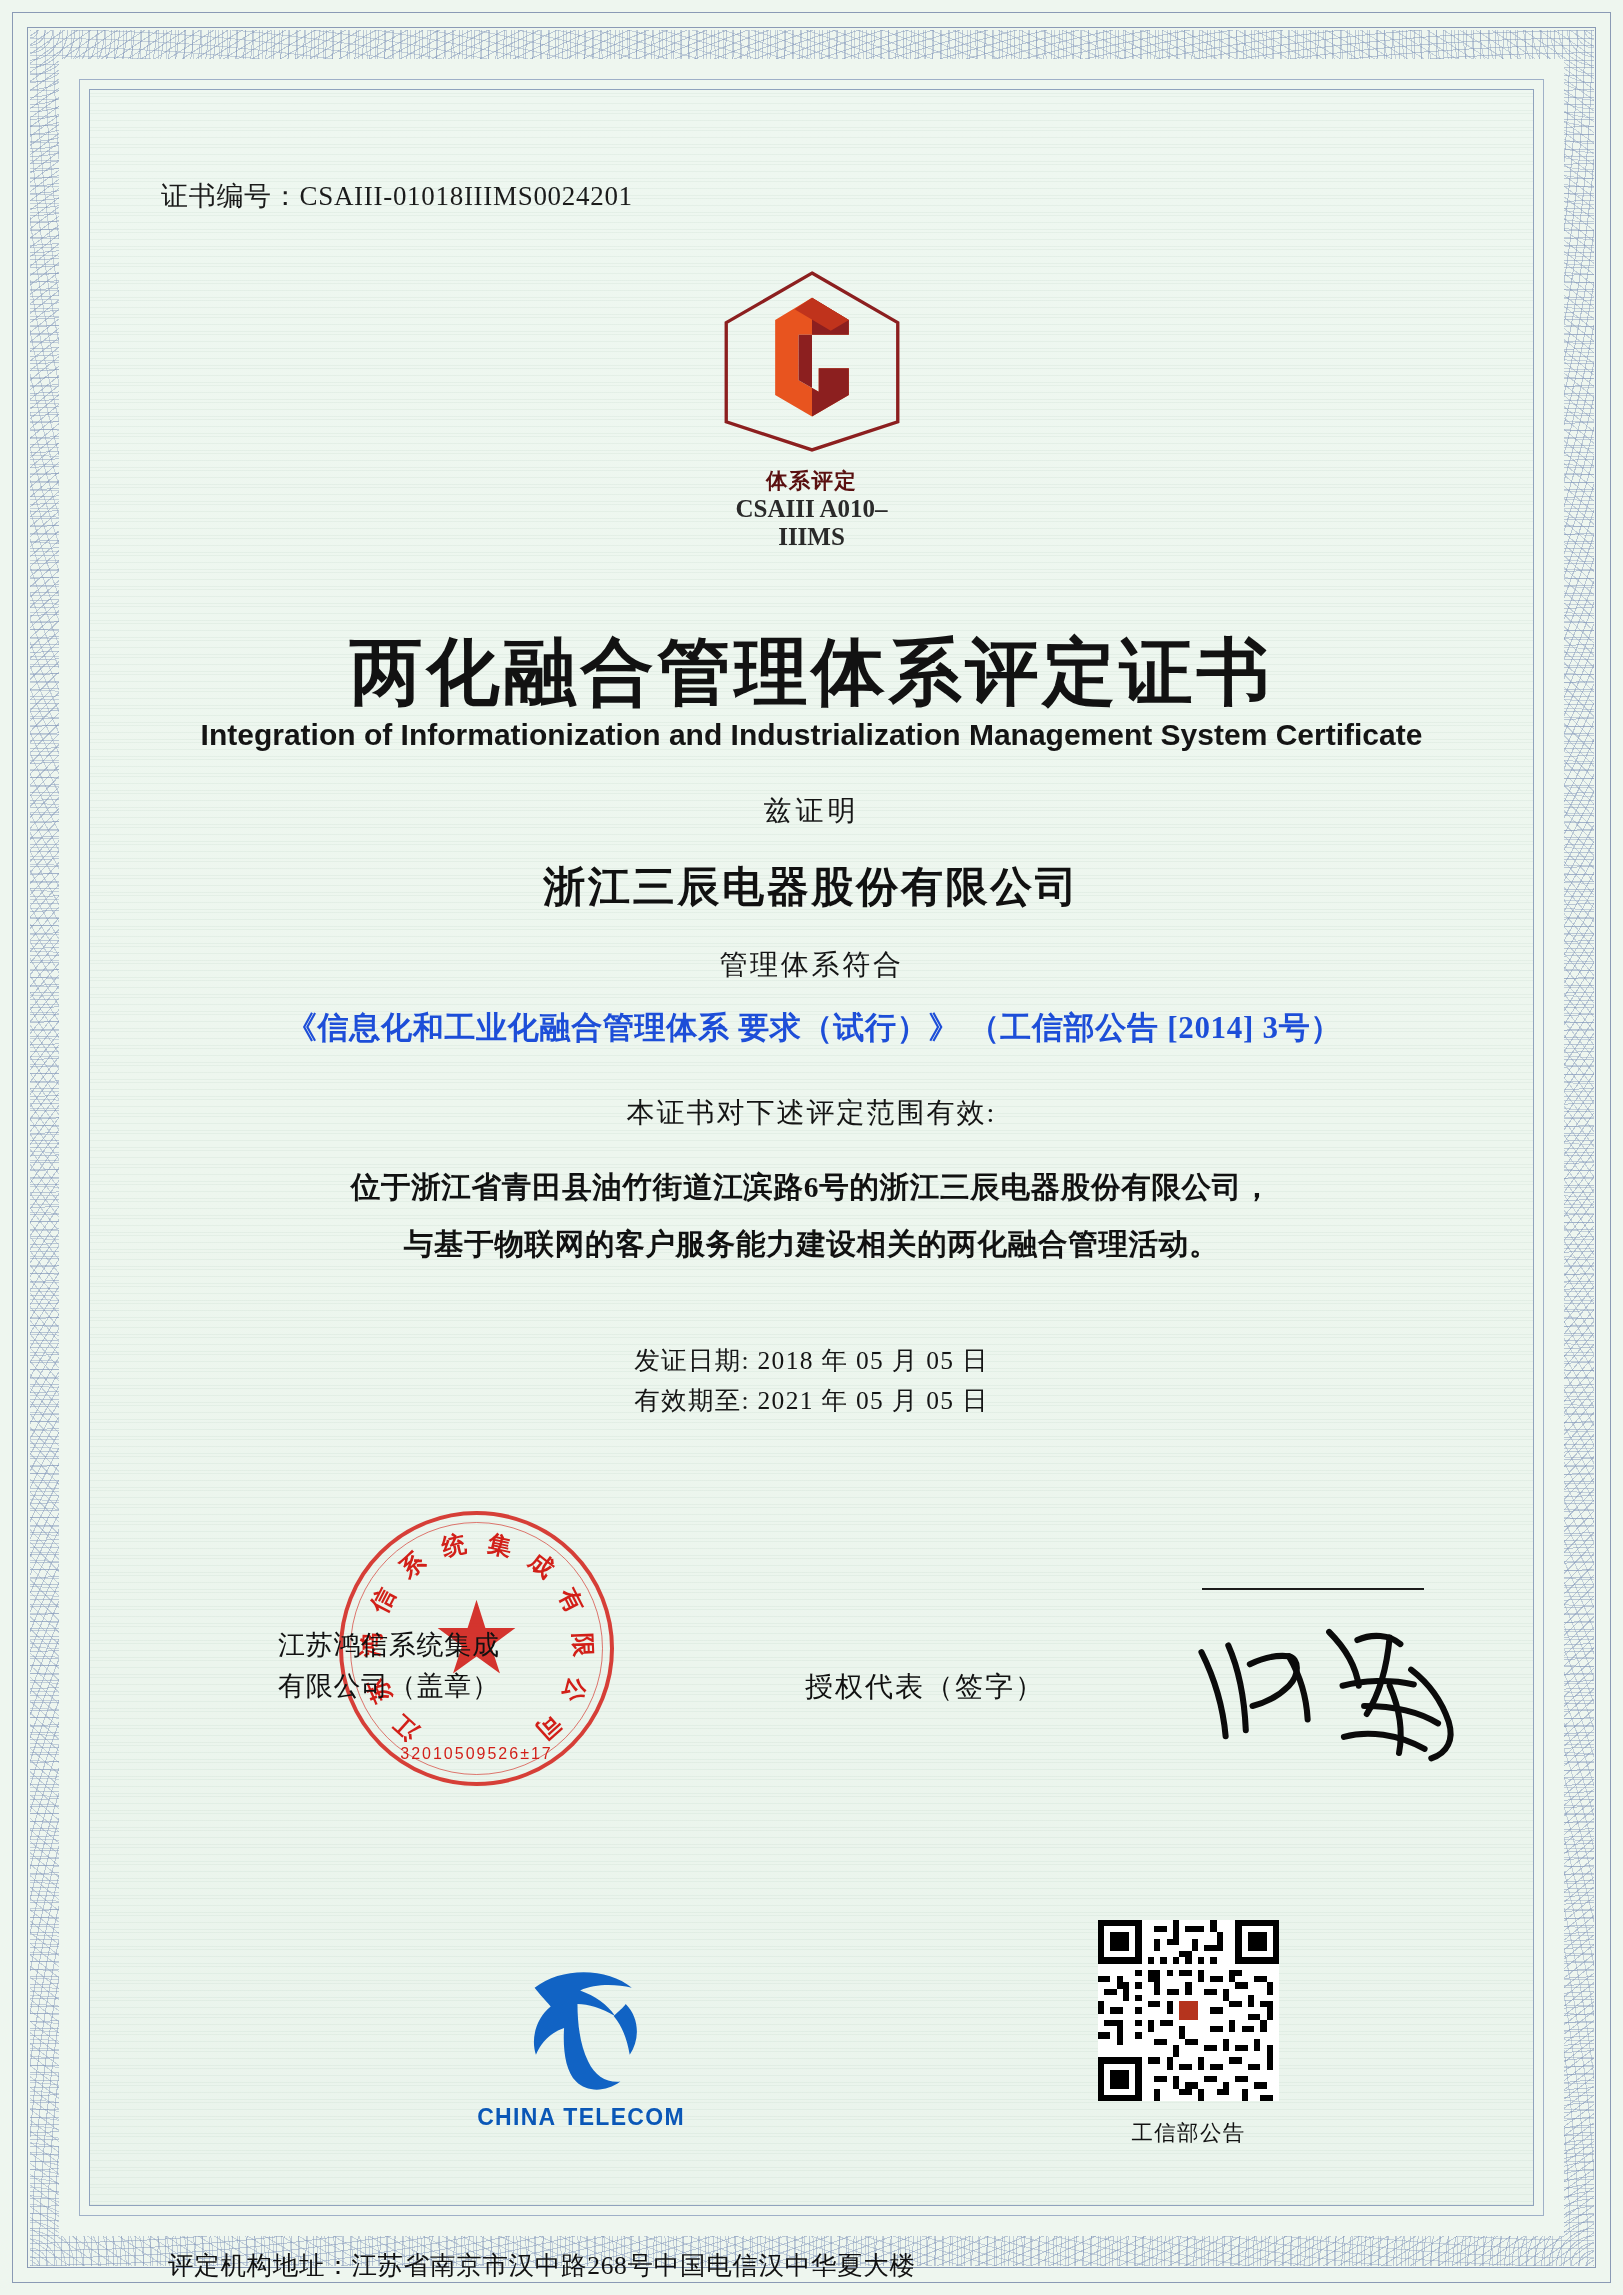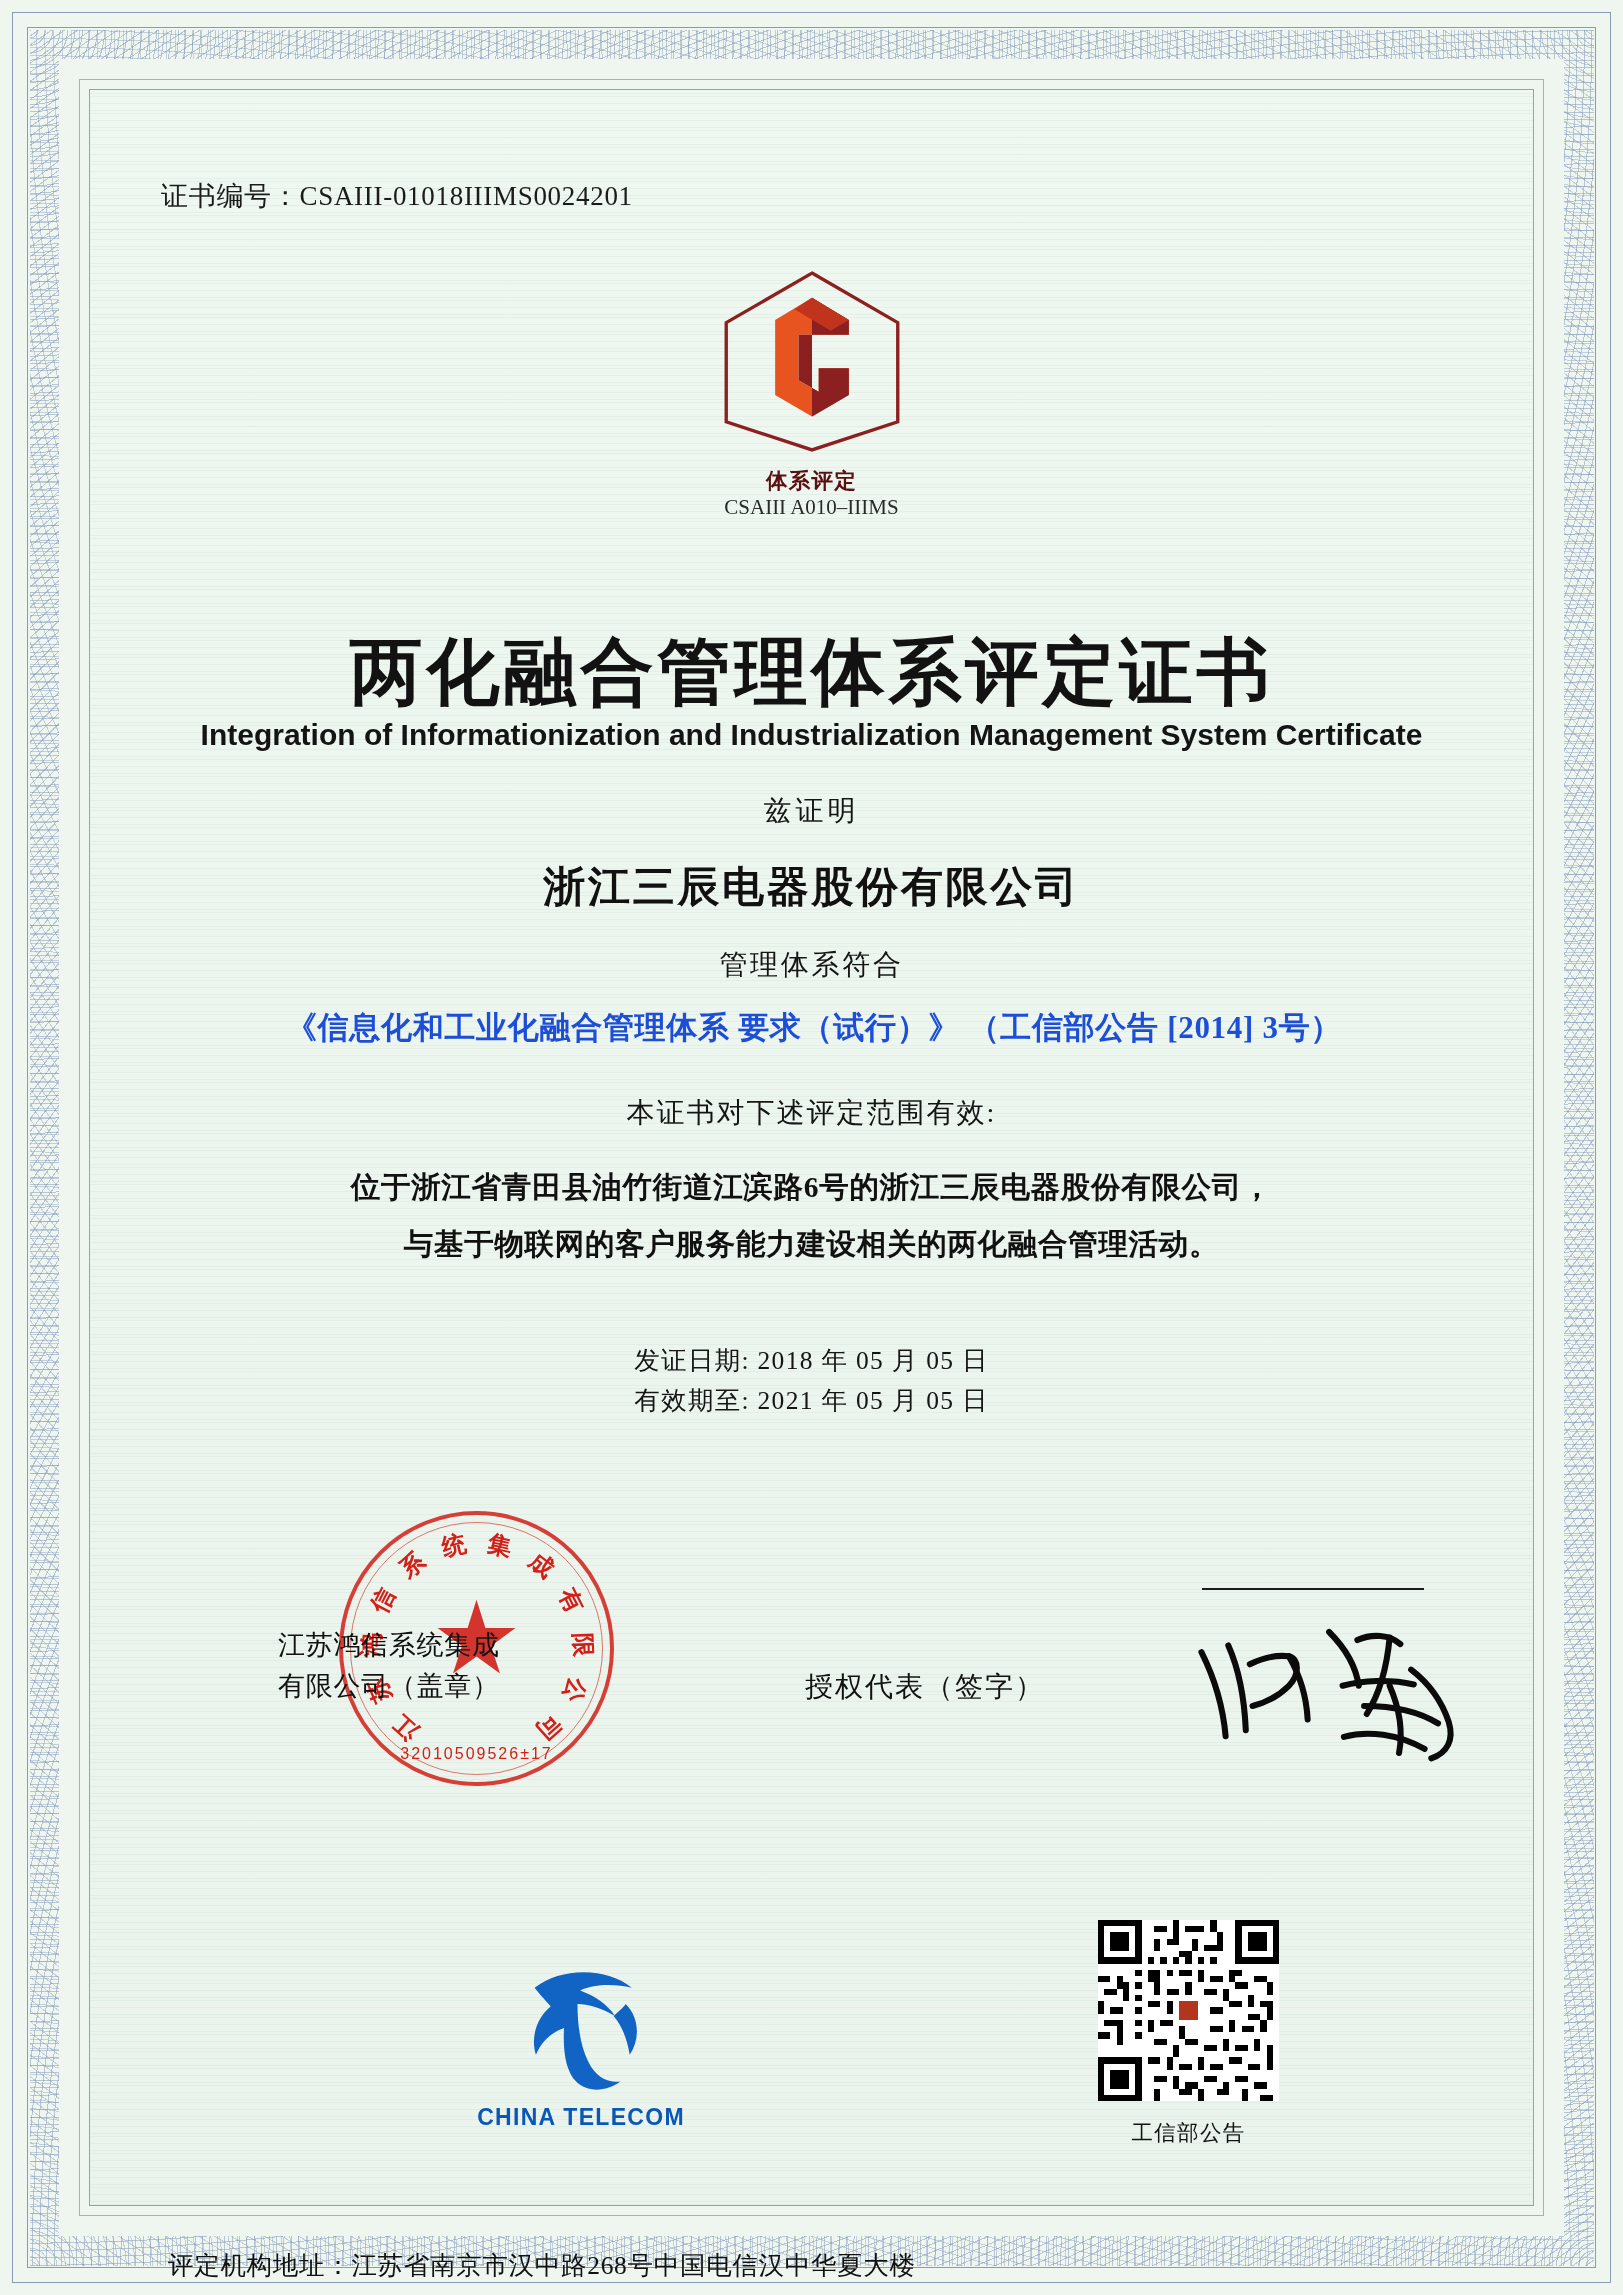--- a/index.html
+++ b/index.html
@@ -74,22 +74,22 @@
   .emblem svg { display:block; margin: 0 auto; }
   .emblem-line1 {
     font-size: 21.5px;
     font-weight: bold;
     color: #5a1010;
     margin-top: 4px;
     letter-spacing: 1.3px;
     font-family: "Liberation Sans", sans-serif;
   }
   .emblem-line2 {
-    font-size: 21px;
-    font-weight: normal;
+    font-size: 25px;
+    font-weight: bold;
     color: #2a2a2a;
     letter-spacing: 0px;
     font-family: "Liberation Serif", serif;
   }
   .title-cn {
     position: absolute;
     left: 0; right: 0;
     top: 517px;
     text-align: center;
     font-size: 73px;

